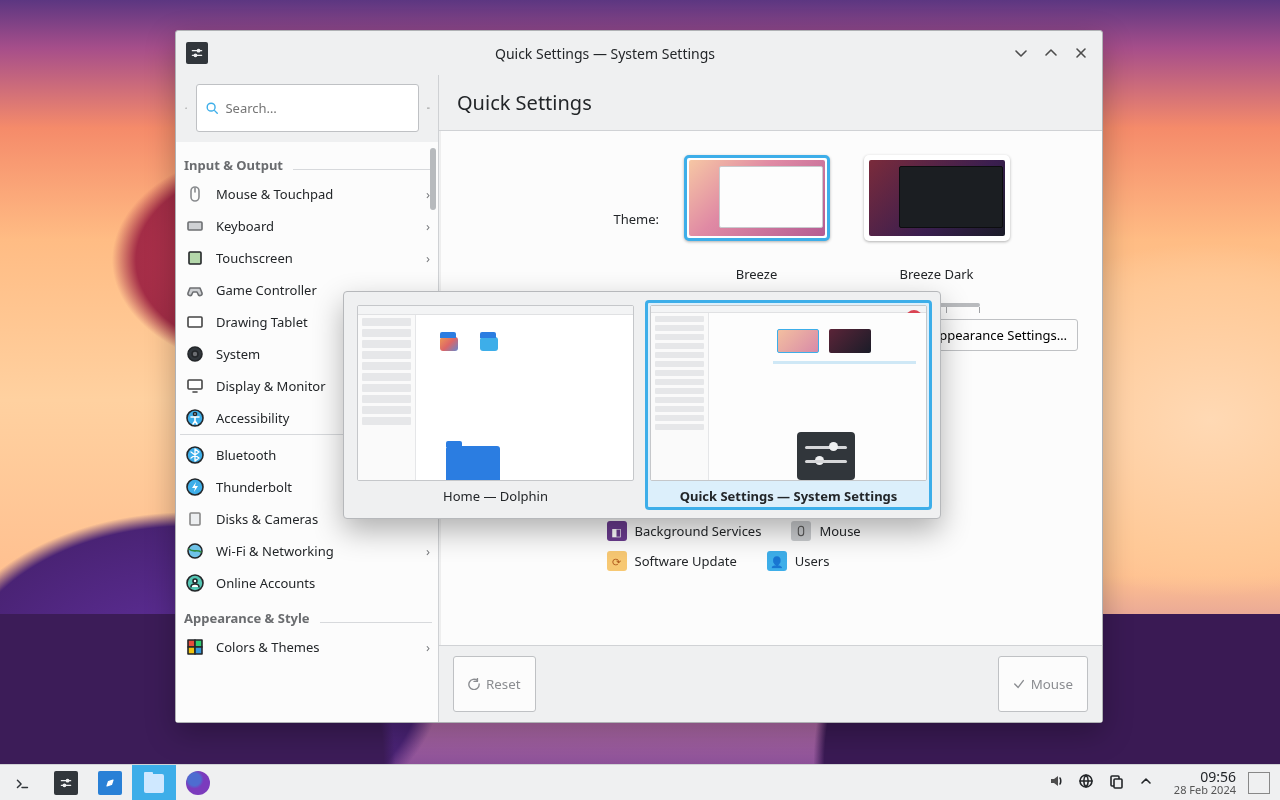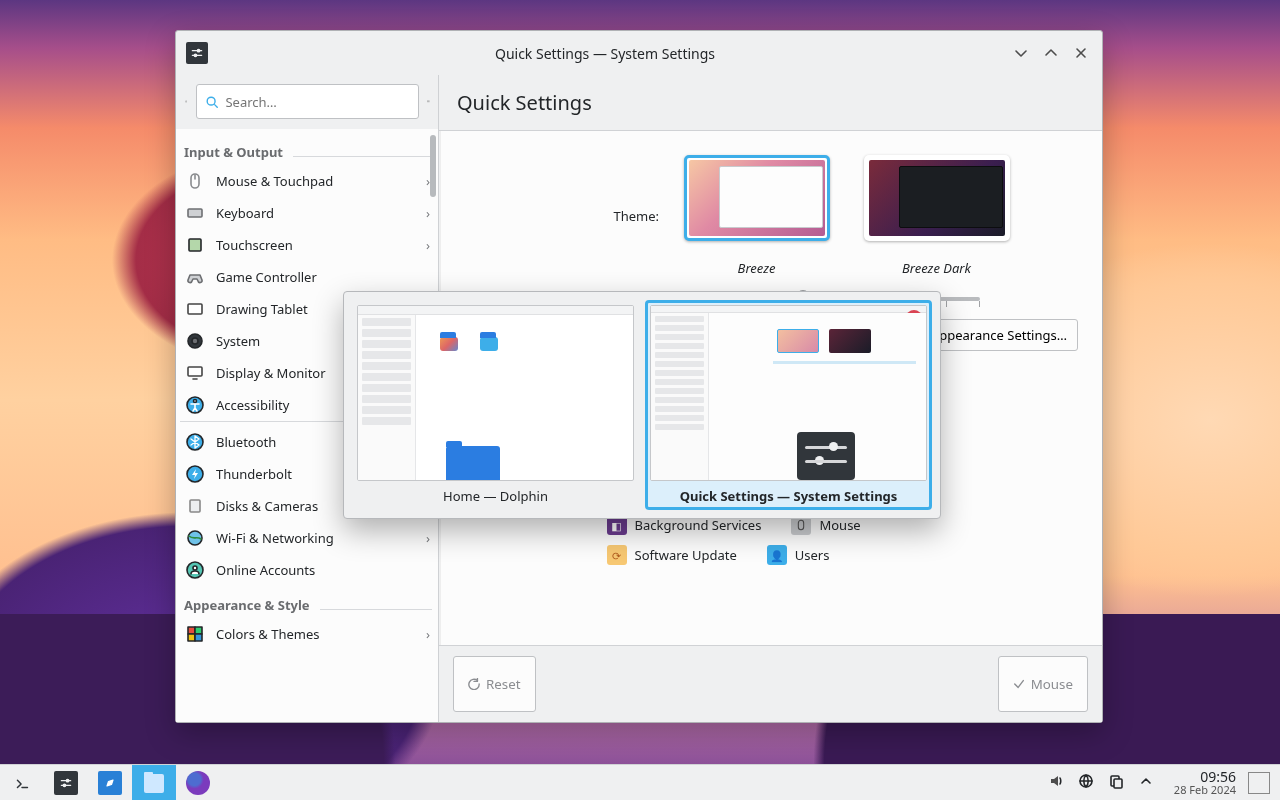--- a/index.html
+++ b/index.html
@@ -34,21 +34,21 @@
   .titlebar { height:44px; display:flex; align-items:center; padding:0 10px; }
   .titlebar .icon { width:22px; height:22px; background:#31363b; border-radius:2px; display:flex; align-items:center; justify-content:center; }
   .titlebar .title { flex:1; text-align:center; font-size:14px; }
   .tbtn { width:22px; height:22px; display:flex; align-items:center; justify-content:center; color:#4d4d4d; margin-left:8px; }
   .tbtn svg { width:14px; height:14px; }
 
   .wincontent { flex:1; display:flex; min-height:0; }
   .sidebar { width:263px; border-right:1px solid #cfd1d4; display:flex; flex-direction:column; background:#fcfcfc; }
   .sidebar-top { display:flex; align-items:center; gap:8px; padding:9px 8px; background:#eff0f1; border-bottom:1px solid #eff0f1;}
   .homebtn { width:26px; height:26px; display:flex; align-items:center; justify-content:center; border:1px solid transparent; border-radius:3px;}
-  .search { flex:1; border:1px solid #bfc1c4; border-radius:3px; background:#fff; height:35px; display:flex; align-items:center; padding:0 8px; color:#8b8d91;}
+  .search { flex:1; border:1px solid #bfc1c4; border-radius:3px; background:#fff; height:48px; display:flex; align-items:center; padding:0 8px; color:#8b8d91;}
   .search svg { width:14px; height:14px; margin-right:6px; }
   .search input { border:none; outline:none; flex:1; font-size:13px; background:transparent;}
   .menubtn { width:26px; height:26px; display:flex; align-items:center; justify-content:center;}
 
   .sidelist { flex:1; overflow:hidden; padding:4px 0 4px 4px; position:relative; }
   .sidelist::after { content:""; position:absolute; top:6px; right:2px; width:6px; height:62px; background:#b7babd; border-radius:3px;}
   .cat { font-weight:700; color:#6a6c6f; padding:10px 4px 4px 4px; font-size:13px;}
   .cat-line { border-bottom:1px solid #d7d9dc; margin:2px 6px 2px 0;}
   .catrow { display:flex; align-items:baseline; gap:6px;}
   .catrow .cat-line { flex:1; margin-top:0; margin-bottom:4px;}
@@ -66,21 +66,21 @@
   .rowlabel { width:210px; text-align:right; padding-right:16px; }
   .themes { display:flex; gap:34px; justify-content:center; flex:1; margin-left:-60px;}
   .theme { text-align:center;}
   .thumb { width:146px; height:86px; border:3px solid transparent; border-radius:5px; padding:2px; background:#fff; box-shadow:0 1px 3px rgba(0,0,0,.3);}
   .thumb.sel { border-color:#3daee9;}
   .thumb-inner { width:100%; height:100%; border-radius:2px;}
   .thumb.light .thumb-inner { background: linear-gradient(135deg,#f6c7a4 0%, #e08aa4 40%, #b45c93 100%);}
   .thumb.light .win1 { position:relative; top:6px; left:30px; width:104px; height:62px; background:#fdfdfd; border:1px solid #c8cacd; border-radius:2px;}
   .thumb.dark .thumb-inner { background: linear-gradient(135deg,#7a2b3b 0%, #3a1e4f 60%, #1a1c28 100%);}
   .thumb.dark .win1 { position:relative; top:6px; left:30px; width:104px; height:62px; background:#1b1e22; border:1px solid #0c0d0f; border-radius:2px;}
-  .theme .tname { margin-top:18px;font-style:italic;}
+  .theme .tname { margin-top:24px;}
 
   .slider-wrap { flex:1; margin-left:-58px; position:relative;}
   .slider-track { height:4px; background:#b7dff5; border-radius:2px; width:362px; position:relative; top:0;}
   .slider-track::after{content:"";position:absolute;right:-1px;top:-0px;height:4px;width:180px;background:#b9bbbe;border-radius:0 2px 2px 0;}
   .slider-ticks { position:relative; width:362px; height:10px; }
   .slider-ticks span{position:absolute;top:0;width:1px;height:6px;background:#a0a2a5;}
   .slider-handle{position:absolute;top:-7px;left:178px;width:16px;height:16px;border-radius:8px;background:#eff0f1;border:1px solid #9a9c9f;}
   .slider-labels{width:362px;display:flex;justify-content:space-between;margin-top:6px;}
 
   .morebtn { border:1px solid #bfc1c4; background:#fcfcfc; border-radius:3px; padding:6px 10px; font-size:13px;}

